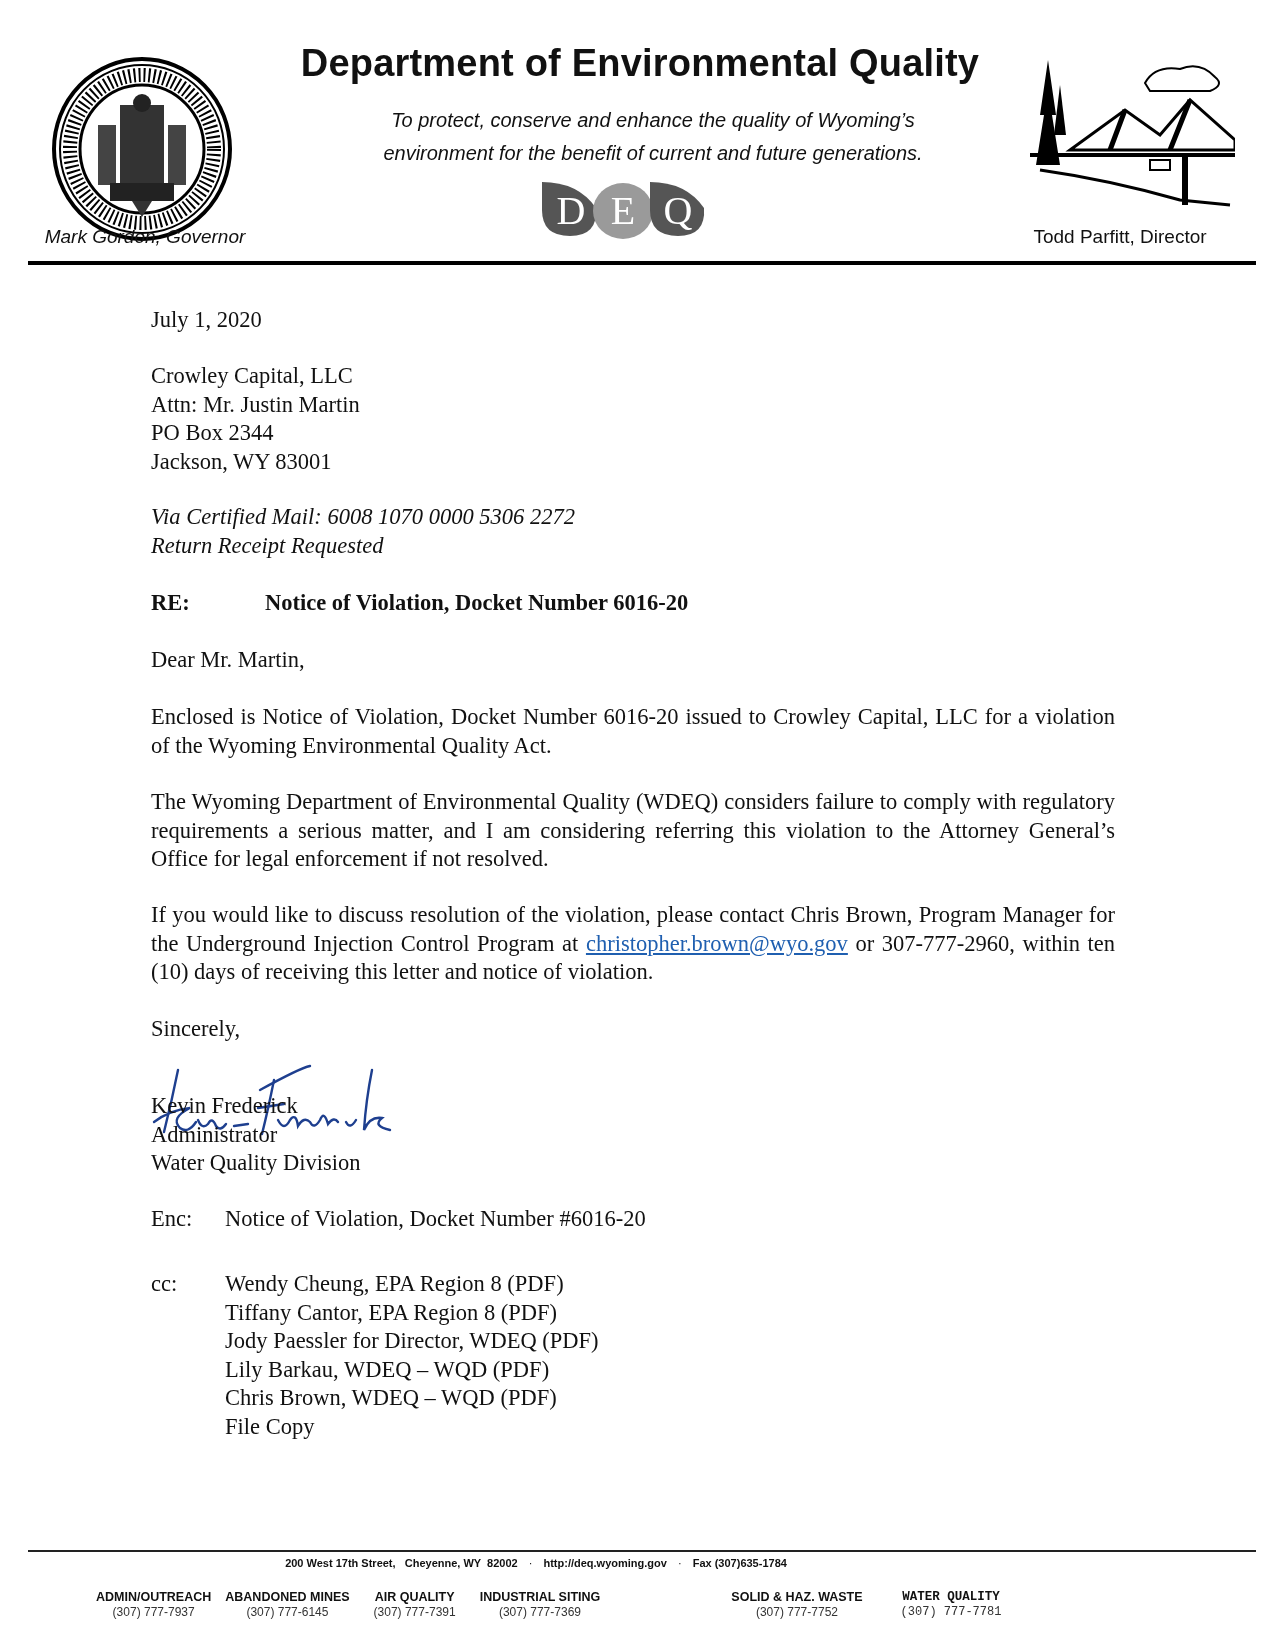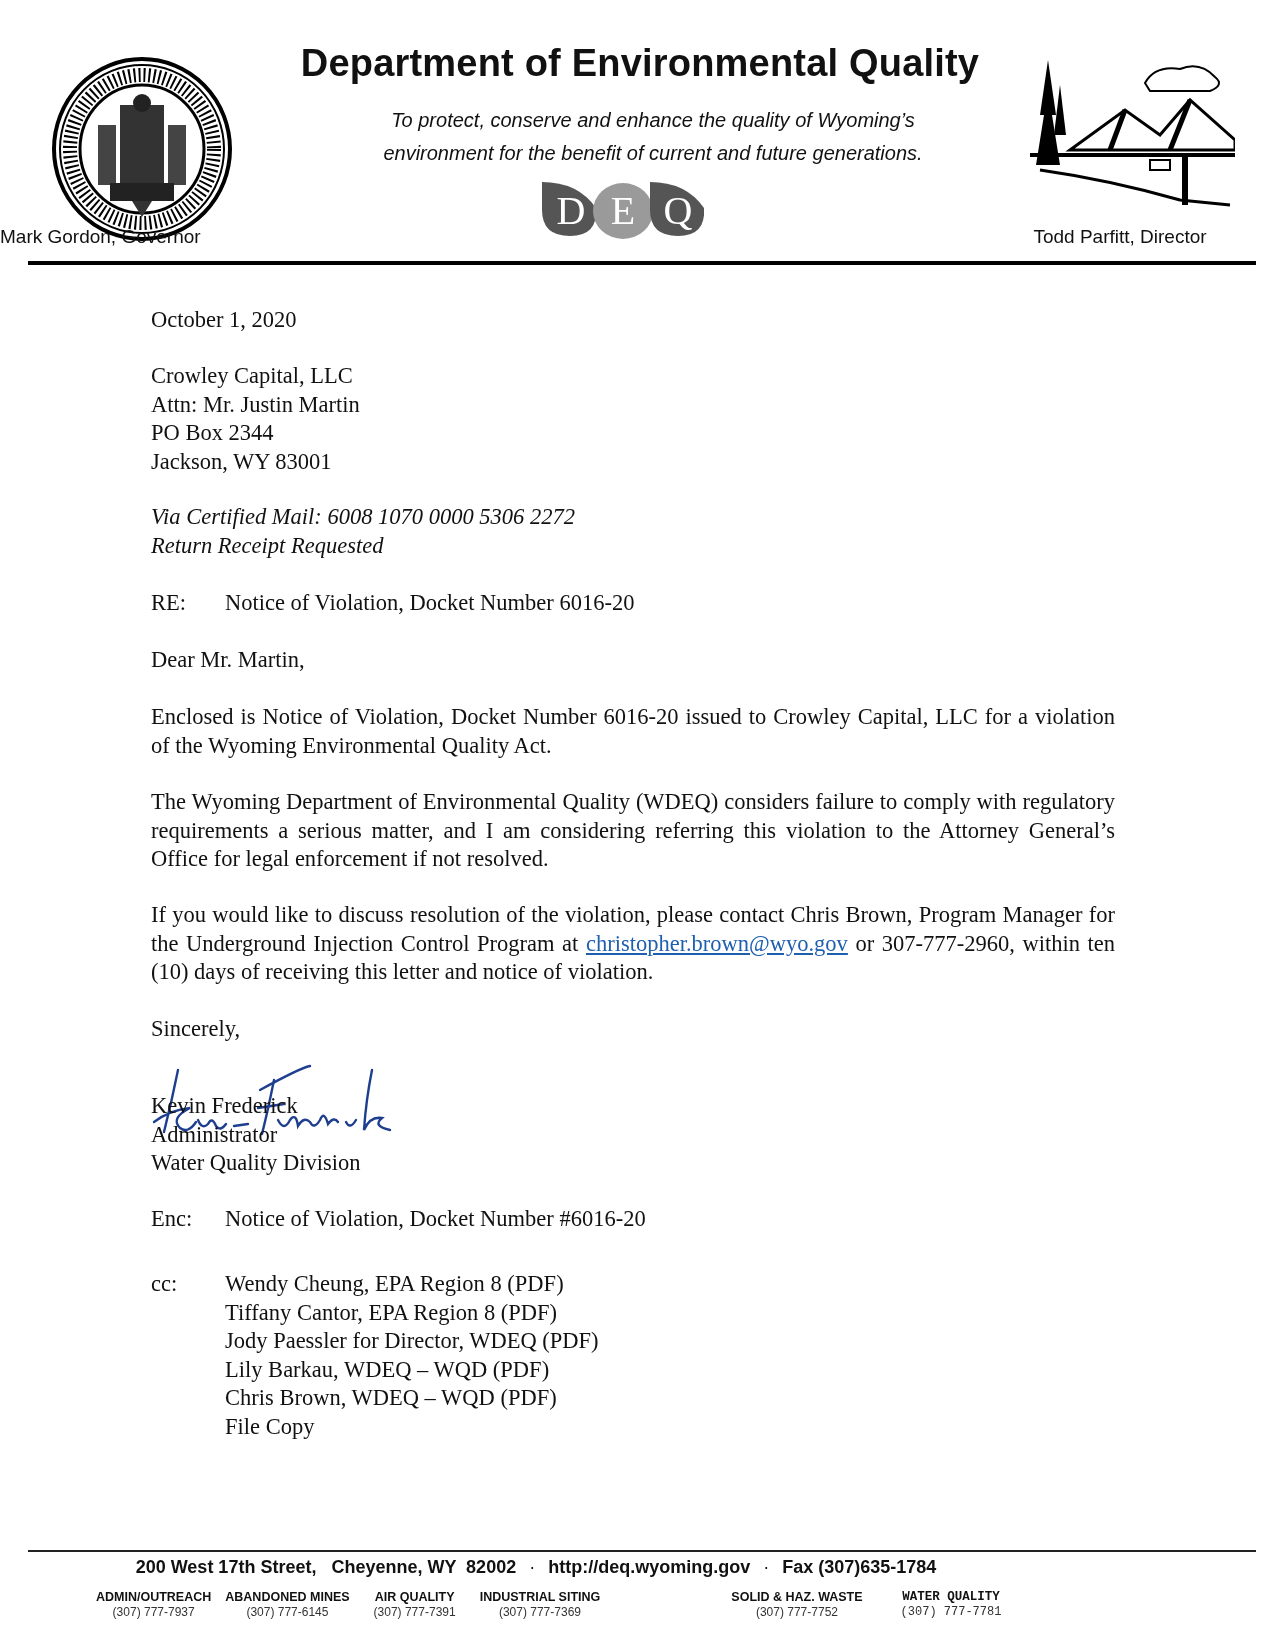--- a/index.html
+++ b/index.html
@@ -2,42 +2,42 @@
 <html><head>
 <meta charset="utf-8">
 <style>
   html, body { margin: 0; padding: 0; background: #ffffff; }
   body { width: 1265px; height: 1638px; position: relative; overflow: hidden; color: #111; }
   .sans { font-family: "Liberation Sans", "DejaVu Sans", sans-serif; }
   .serif { font-family: "Liberation Serif", "DejaVu Serif", serif; }
 
   
   #seal { position: absolute; left: 50px; top: 55px; width: 185px; height: 188px; }
-  #gov { position: absolute; left: 0; width: 290px; top: 226px; font-size: 19px; }
+  #gov { position: absolute; left: 0; width: 290px; top: 226px; text-align: center; font-size: 19px; font-style: italic; }
   #dept-title { position: absolute; left: 290px; width: 700px; top: 42px; text-align: center; font-size: 38px; font-weight: bold; letter-spacing: 0.2px; }
   #motto { position: absolute; left: 303px; width: 700px; top: 104px; text-align: center; font-size: 20px; font-style: italic; line-height: 33px; }
   #deq-logo { position: absolute; left: 538px; top: 178px; width: 170px; height: 62px; }
   #landscape { position: absolute; left: 1030px; top: 55px; width: 205px; height: 160px; }
   #director { position: absolute; left: 985px; width: 270px; top: 226px; text-align: center; font-size: 19px; }
   #header-rule { position: absolute; left: 28px; width: 1228px; top: 261px; height: 4px; background: #000; }
 
   
   .txt { position: absolute; left: 151px; font-size: 22.5px; line-height: 28.5px; }
   .para { width: 964px; text-align: justify; text-align-last: left; }
   .ital { font-style: italic; }
-  .bold { font-weight: normal; }
+  .bold { font-weight: bold; gap: 40px; }
   .tabrow { display: flex; }
   .tabrow .lbl { width: 74px; flex: none; }
   a.mail { color: #1f5fb0; text-decoration: underline; }
 
   #signature { position: absolute; left: 150px; top: 1060px; width: 260px; height: 82px; }
 
   
   #footer-rule { position: absolute; left: 28px; width: 1228px; top: 1550px; height: 2px; background: #222; }
-  #footer-addr { position: absolute; left: 0; width: 1072px; top: 1557px; text-align: center; font-size: 18px; font-weight: bold; }
+  #footer-addr { position: absolute; left: 0; width: 1072px; top: 1557px; text-align: center; font-size: 11px; font-weight: bold; }
   #footer-addr .dot { padding: 0 8px; font-weight: normal; }
   #directory { position: absolute; left: 96px; top: 1590px; display: flex; }
   .dir-item { text-align: center; margin-right: 14px; }
   .dir-item .dname { font-size: 12.5px; font-weight: bold; white-space: nowrap; }
   .dir-item .dphone { font-size: 12px; color: #333; white-space: nowrap; margin-top: 1px; }
 </style>
 </head>
 <body>
 
 <div id="seal">
@@ -83,21 +83,21 @@
     <path d="M0 100 L205 100" stroke="#000" stroke-width="4"></path>
     <path d="M10 115 Q80 125 150 145 L200 150" fill="none" stroke="#000" stroke-width="3"></path>
     <rect x="120" y="105" width="20" height="10" fill="none" stroke="#000" stroke-width="2"></rect>
     <path d="M155 100 L155 150" stroke="#000" stroke-width="6"></path>
   </svg>
 </div>
 <div id="director" class="sans">Todd Parfitt, Director</div>
 
 <div id="header-rule"></div>
 
-<div class="txt serif" style="top:306px;">October 1, 2020</div>
+<div class="txt serif" style="top:306px;">July 1, 2020</div>
 
 <div class="txt serif" style="top:362px;">
   <div>Crowley Capital, LLC</div>
   <div>Attn: Mr. Justin Martin</div>
   <div>PO Box 2344</div>
   <div>Jackson, WY 83001</div>
 </div>
 
 <div class="txt serif ital" style="top:503px;">
   <div>Via Certified Mail: 6008 1070 0000 5306 2272</div>

